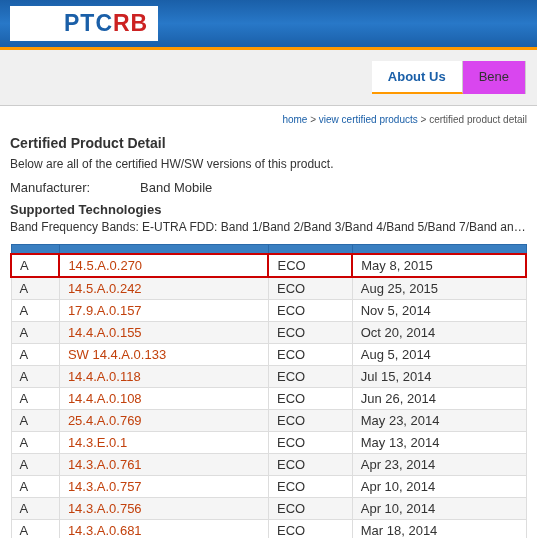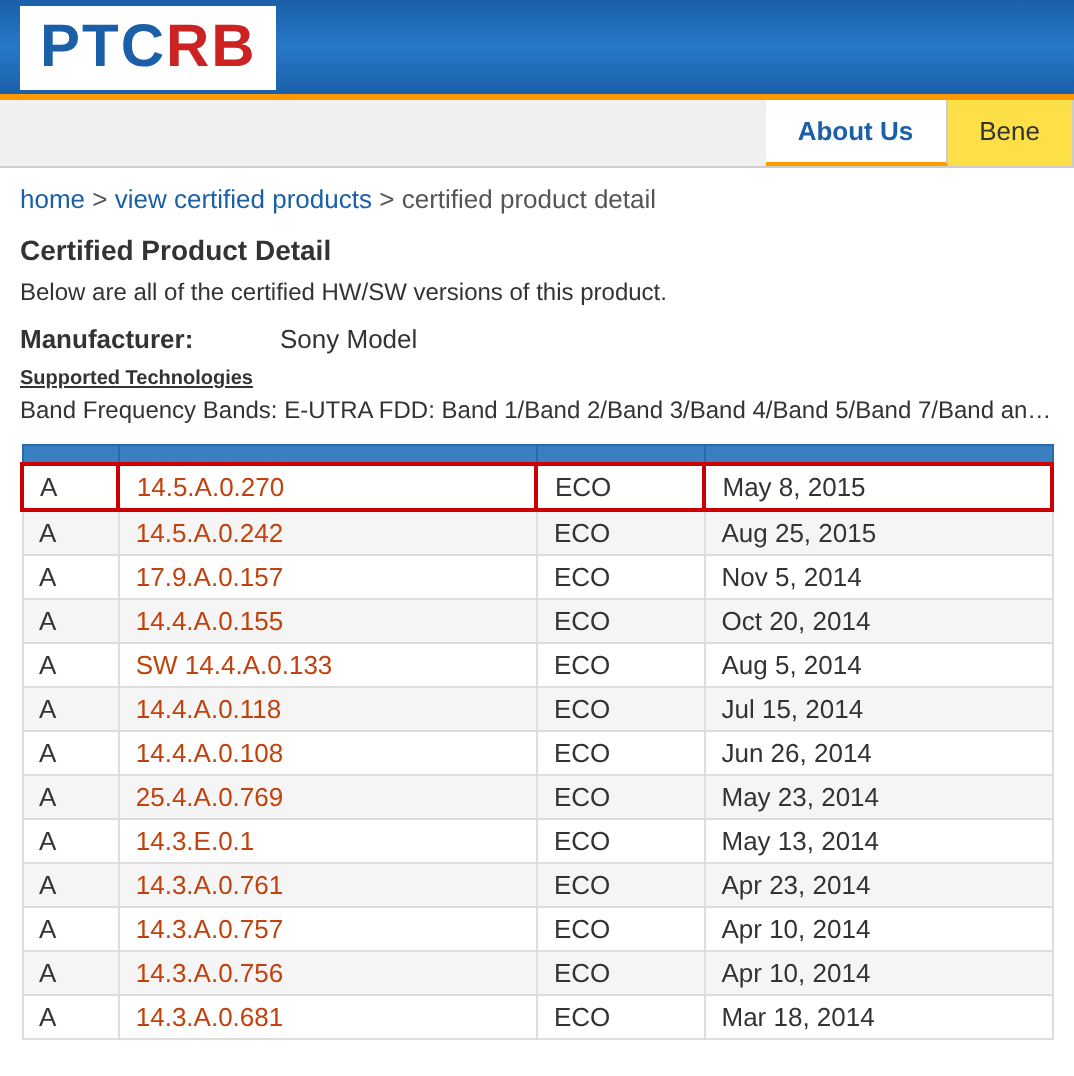--- a/index.html
+++ b/index.html
@@ -14,72 +14,74 @@
       padding: 0 10px;
       border-bottom: 3px solid #ff9900;
     }
     .logo-box {
       background: white;
       padding: 4px 10px;
       display: flex;
       align-items: center;
     }
     .logo-text {
-      font-size: 30px;
+      font-size: 23px;
       font-weight: 900;
       color: #1a5fa8;
       letter-spacing: 1px;
+      margin-left: 44px;
     }
     .logo-ptc { color: #1a5fa8; }
     .logo-rb { color: #cc2222; }
 
     
     .nav-bar {
       background: #f0f0f0;
       border-bottom: 1px solid #ccc;
       display: flex;
       justify-content: flex-end;
-      padding: 0;
+      padding: 11px;
     }
     .nav-item {
       padding: 8px 16px;
       font-size: 13px;
       color: #333;
       cursor: pointer;
       border-right: 1px solid #ccc;
-      background: #fde047;
+      background: #d946ef;
     }
     .nav-item.active {
       background: white;
       border-bottom: 2px solid #ff9900;
       font-weight: bold;
       color: #1a5fa8;
     }
 
     
     .breadcrumb {
       padding: 8px 10px 4px 10px;
-      font-size: 13px;
+      font-size: 10px;
       color: #333;
+      text-align: right;
     }
     .breadcrumb a { color: #1a5fa8; text-decoration: none; }
     .breadcrumb span { color: #555; }
 
     
     .content { padding: 6px 10px 10px 10px; }
     .page-title { font-size: 14px; font-weight: bold; color: #333; margin-bottom: 6px; }
     .description { font-size: 12px; color: #333; margin-bottom: 8px; }
 
     
     .product-info { font-size: 13px; color: #333; margin-bottom: 6px; }
     .product-info table { border-collapse: collapse; }
     .product-info td { padding: 1px 4px 1px 0; vertical-align: top; }
-    .product-info .label { color: #333; font-weight: bold; min-width: 130px; }
+    .product-info .label { color: #333; font-weight: normal; min-width: 130px; }
     .product-info .value { color: #333; }
-    .section-title { font-weight: bold; color: #333; font-size: 10px; margin-bottom: 2px; text-decoration: underline; }
+    .section-title { font-weight: bold; color: #333; font-size: 13px; margin-bottom: 2px; }
     .band-info { font-size: 12px; color: #333; line-height: 1.4; margin-bottom: 8px; overflow: hidden; white-space: nowrap; text-overflow: ellipsis; }
 
     
     .data-table { width: 100%; border-collapse: collapse; font-size: 13px; }
     .data-table th {
       background: #3a7fc1;
       color: white;
       padding: 4px 8px;
       text-align: left;
       font-weight: bold;
@@ -130,21 +132,21 @@
 
 <div class="content">
   <div class="page-title">Certified Product Detail</div>
   <div class="description">Below are all of the certified HW/SW versions of this product.</div>
 
   <div class="product-info">
     <table>
       <tbody>
           <tr>
         <td class="label">Manufacturer:</td>
-        <td class="value">Sony Model</td>
+        <td class="value">Band Mobile</td>
       </tr>
     </tbody>
       </table>
   </div>
   <div class="section-title">Supported Technologies</div>
   <div class="band-info">
     <span>Band Frequency Bands:</span>
     <span>E-UTRA FDD: Band 1/Band 2/Band 3/Band 4/Band 5/Band 7/Band and 20, GSM: 850/900/1900, UMTS FDD: Band I/Band II/Band IV/Band V/Band VIII</span>
   </div>
 

